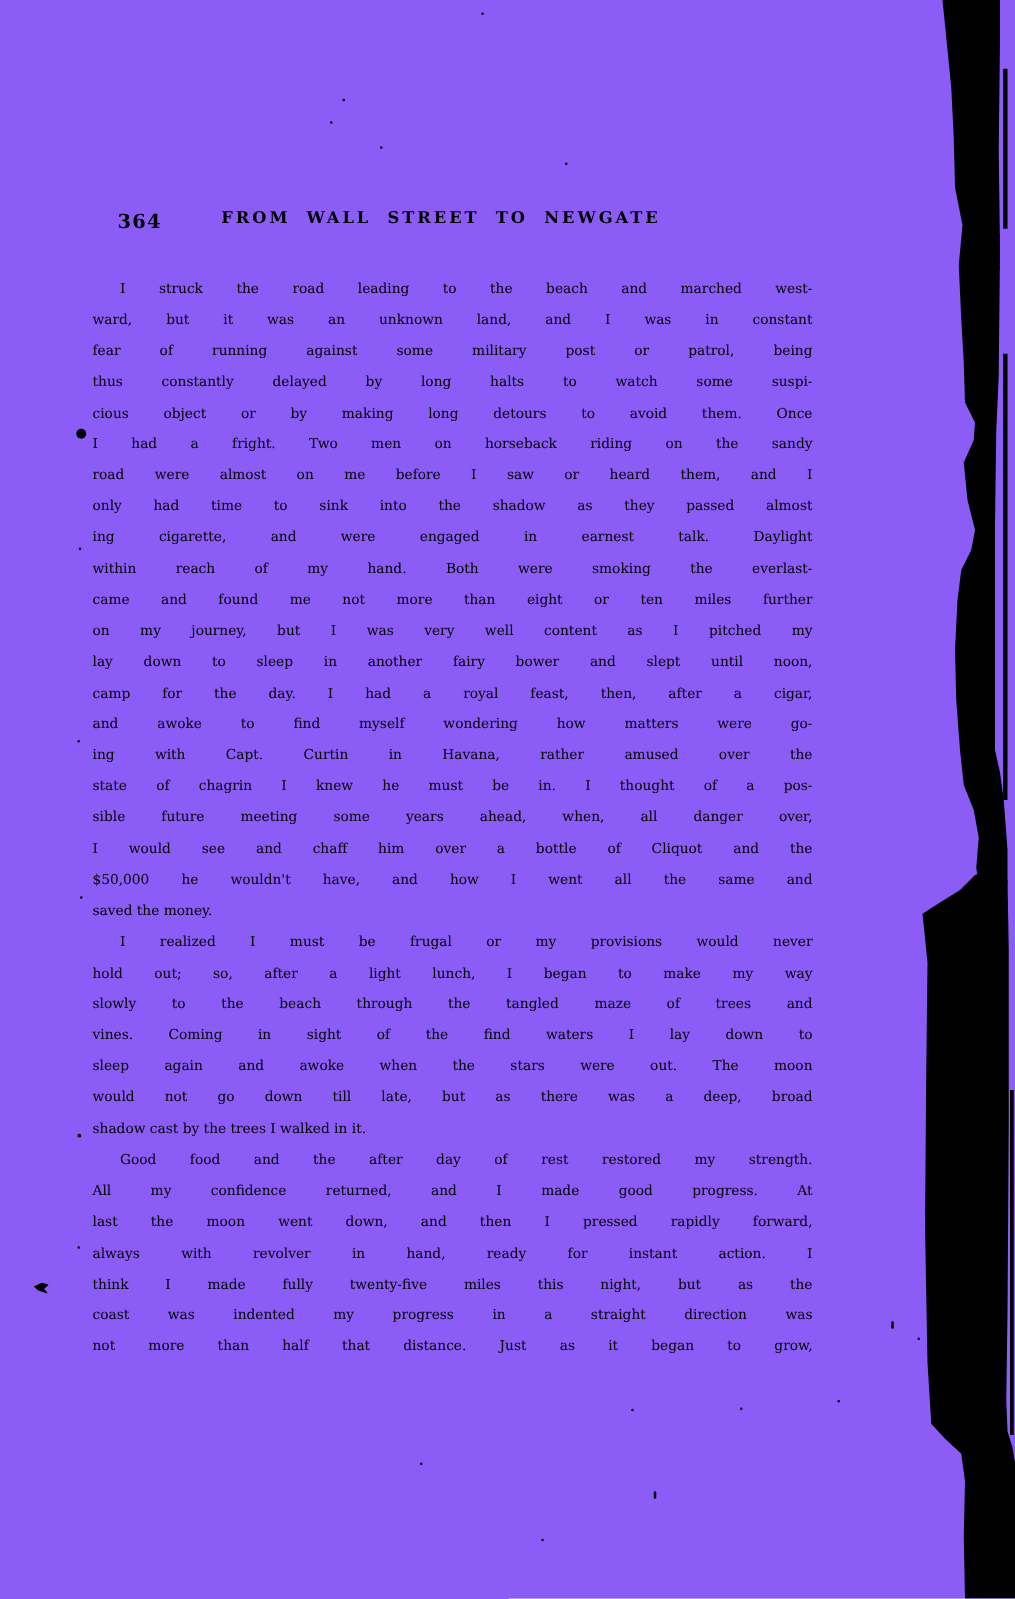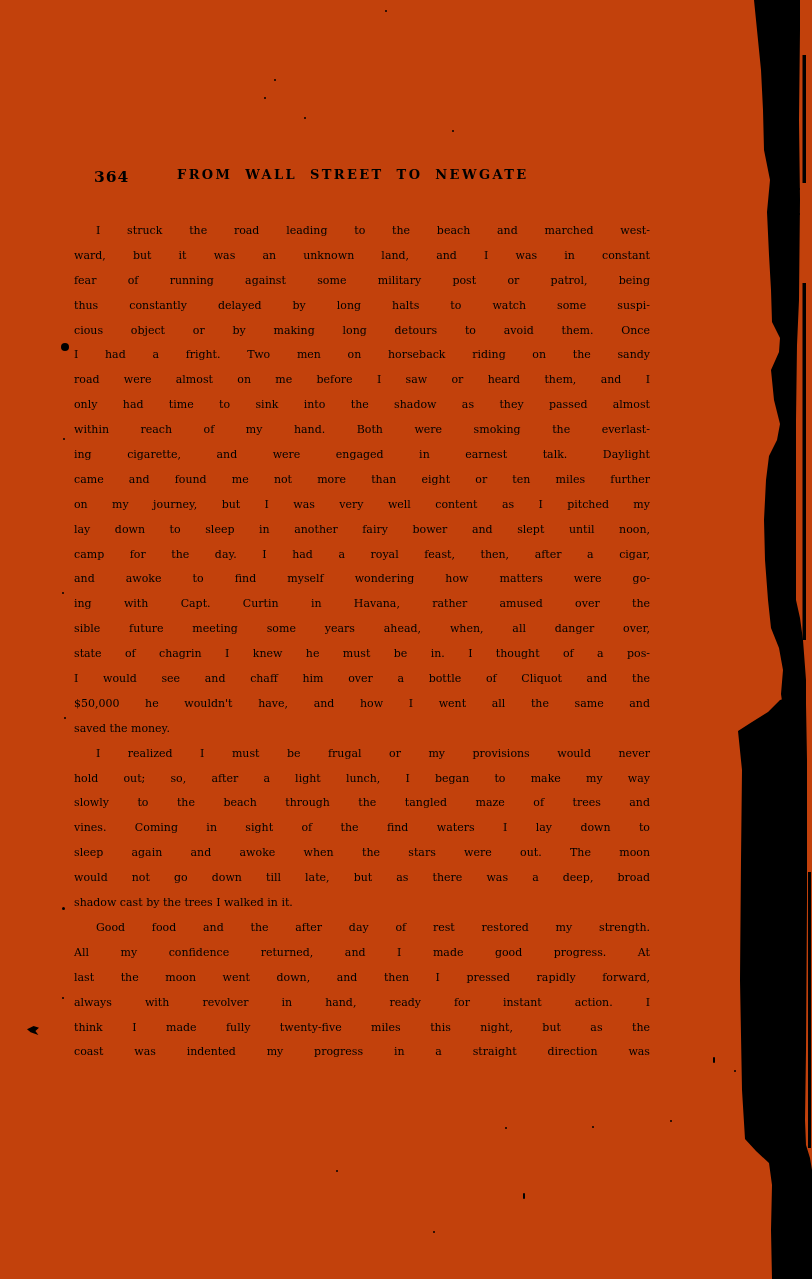--- a/index.html
+++ b/index.html
@@ -1,19 +1,19 @@
 <!DOCTYPE html>
 <html><head>
 <meta charset="utf-8">
 <style>
   html,body{margin:0;padding:0;background:#ffffff;}
   .page{
     position:relative;
     width:812px;height:1279px;
-    background:#c2410c;
+    background:#8b5cf6;
     overflow:hidden;
     font-family:"DejaVu Serif","Liberation Serif",serif;
     color:#000000;
   }
   
   .folio{
     position:absolute;left:94px;top:167px;
     font-size:15.5px;font-weight:bold;letter-spacing:1px;
   }
   .running-title{
@@ -64,48 +64,49 @@
 
   <div class="body-text">
     <div class="line indent">I struck the road leading to the beach and marched west-</div>
     <div class="line">ward, but it was an unknown land, and I was in constant</div>
     <div class="line">fear of running against some military post or patrol, being</div>
     <div class="line">thus constantly delayed by long halts to watch some suspi-</div>
     <div class="line">cious object or by making long detours to avoid them.  Once</div>
     <div class="line">I had a fright.  Two men on horseback riding on the sandy</div>
     <div class="line">road  were almost on me before I saw or heard them, and I</div>
     <div class="line">only had time to sink into the shadow as they passed almost</div>
+    <div class="line">ing cigarette, and were engaged in earnest talk.  Daylight</div>
     <div class="line">within reach of my hand.  Both were smoking the everlast-</div>
-    <div class="line">ing cigarette, and were engaged in earnest talk.  Daylight</div>
     <div class="line">came and found me not more than eight or ten miles further</div>
     <div class="line">on my journey, but I was very well content as I pitched my</div>
     <div class="line">lay down to sleep in another fairy bower and slept until noon,</div>
     <div class="line">camp for the day.  I had a royal feast, then, after a cigar,</div>
     <div class="line">and awoke to find myself wondering how matters were go-</div>
     <div class="line">ing with Capt. Curtin in Havana, rather amused over the</div>
+    <div class="line">state of chagrin I knew he must be in.  I thought of a pos-</div>
     <div class="line">sible future meeting some years ahead, when, all danger over,</div>
-    <div class="line">state of chagrin I knew he must be in.  I thought of a pos-</div>
     <div class="line">I would see and chaff him over a bottle of Cliquot and the</div>
     <div class="line">$50,000 he wouldn't have, and how I went all the same and</div>
     <div class="line end">saved the money.</div>
 
     <div class="line indent">I realized I must be frugal or my provisions would never</div>
     <div class="line">hold out; so, after a light lunch, I began to make my way</div>
     <div class="line">slowly to the beach through the tangled maze of trees and</div>
     <div class="line">vines.  Coming in sight of the find waters I lay down to</div>
     <div class="line">sleep again and awoke when the stars were out.  The moon</div>
     <div class="line">would not go down till late, but as there was a deep, broad</div>
     <div class="line end">shadow cast by the trees I walked in it.</div>
 
     <div class="line indent">Good food and the after day of rest restored my strength.</div>
     <div class="line">All my confidence returned, and I made good progress.  At</div>
     <div class="line">last the moon went down, and then I pressed rapidly forward,</div>
     <div class="line">always with revolver in hand, ready for instant action.  I</div>
     <div class="line">think I made fully twenty-five miles this night, but as the</div>
     <div class="line">coast was indented  my progress in a straight direction was</div>
+    <div class="line">not more than half that distance.  Just as it began to grow,</div>
   </div>
 
   <div class="arrow-speck"></div>
 
   <div class="speck" style="left:385px;top:10px;width:2px;height:2px;"></div>
   <div class="speck" style="left:274px;top:79px;width:2px;height:2px;"></div>
   <div class="speck" style="left:264px;top:97px;width:2px;height:2px;"></div>
   <div class="speck" style="left:304px;top:117px;width:2px;height:2px;"></div>
   <div class="speck" style="left:452px;top:130px;width:2px;height:2px;"></div>
   <div class="speck" style="left:63px;top:438px;width:2px;height:2px;"></div>

